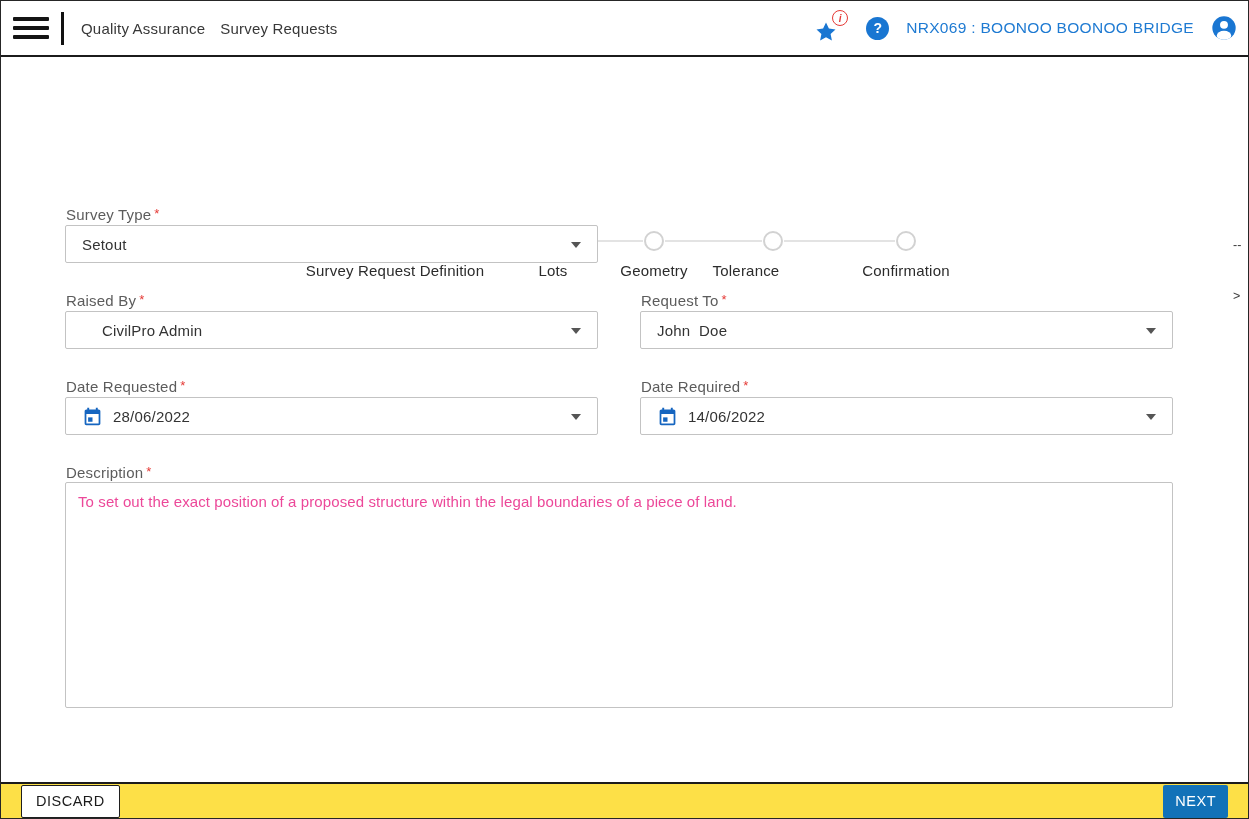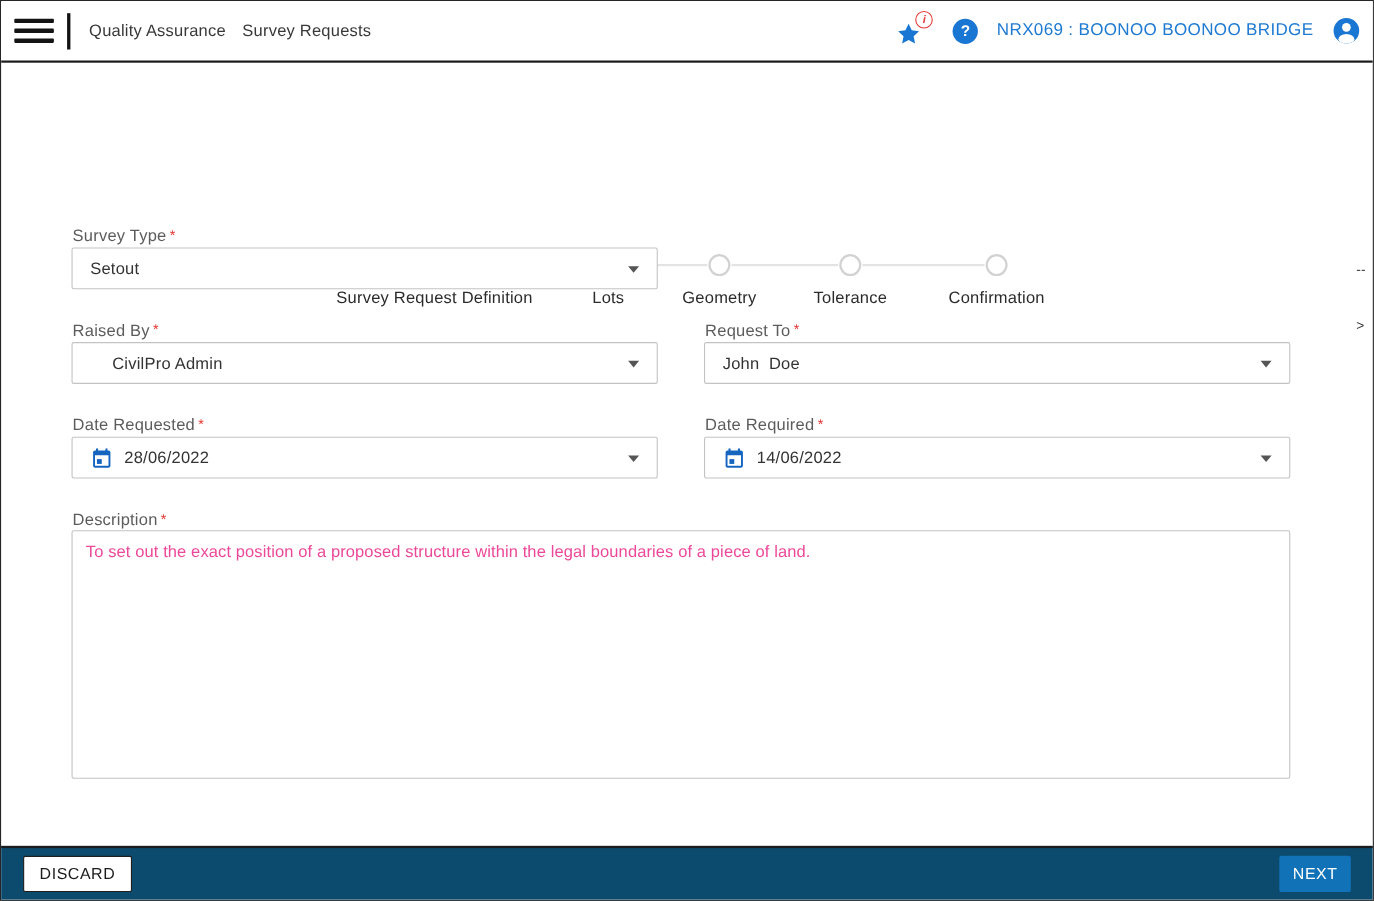--- a/index.html
+++ b/index.html
@@ -132,23 +132,23 @@
     position: absolute;
     left: 1232px; top: 202px;
     font-size: 12.5px; color: #3a3a3a;
     line-height: 17px; white-space: pre;
   }
 
   
   .footer {
     position: absolute;
     left: 0; bottom: 0;
-    width: 100%; height: 49px;
+    width: 100%; height: 36px;
     border-top: 2px solid #1b1b1b;
-    background: #0c4a6e;
+    background: #fde047;
     display: flex; align-items: center;
     padding: 0 20px;
   }
   .discard-btn {
     height: 33px;
     padding: 0 14px;
     background: #fff;
     border: 1px solid #1f1f1f;
     border-radius: 2px;
     font-family: "Liberation Sans", sans-serif;
@@ -224,21 +224,21 @@
         <span class="dot"></span>
       </div>
     <div class="step-circle inactive" style="left:542px;"></div>
     <div class="step-circle inactive" style="left:643px;"></div>
     <div class="step-circle inactive" style="left:762px;"></div>
     <div class="step-circle inactive" style="left:895px;"></div>
 
     <div class="step-label" style="left:394px;">Survey Request Definition</div>
     <div class="step-label" style="left:552px;">Lots</div>
     <div class="step-label" style="left:653px;">Geometry</div>
-    <div class="step-label" style="left:772px;">Tolerance</div>
+    <div class="step-label" style="left:745px;">Tolerance</div>
     <div class="step-label" style="left:905px;">Confirmation</div>
   </div>
 
   <div class="field-label" style="left:65px; top:205px;">
     <span>Survey Type</span><span class="req">*</span>
   </div>
   <div class="select-box" style="left:64px; top:224px; width:533px;">
     <span class="select-value">Setout</span>
     <span class="chevron-down"></span>
   </div>

